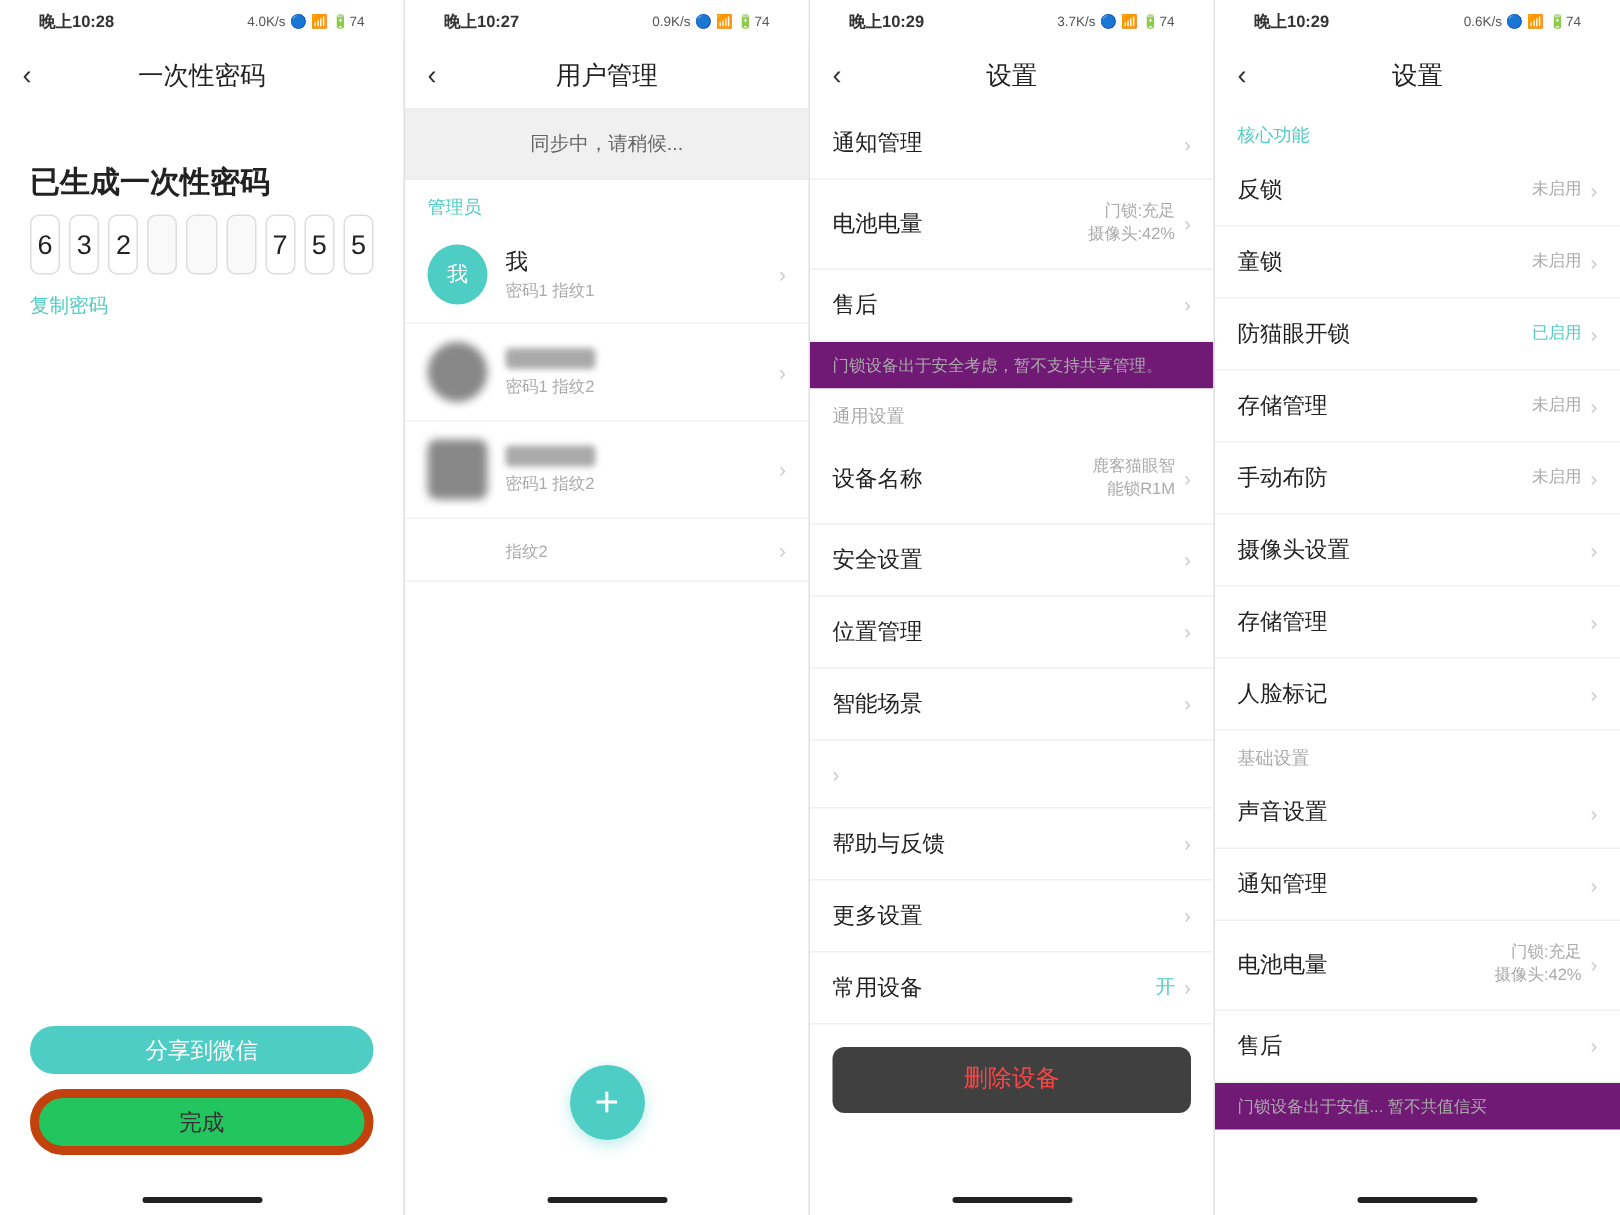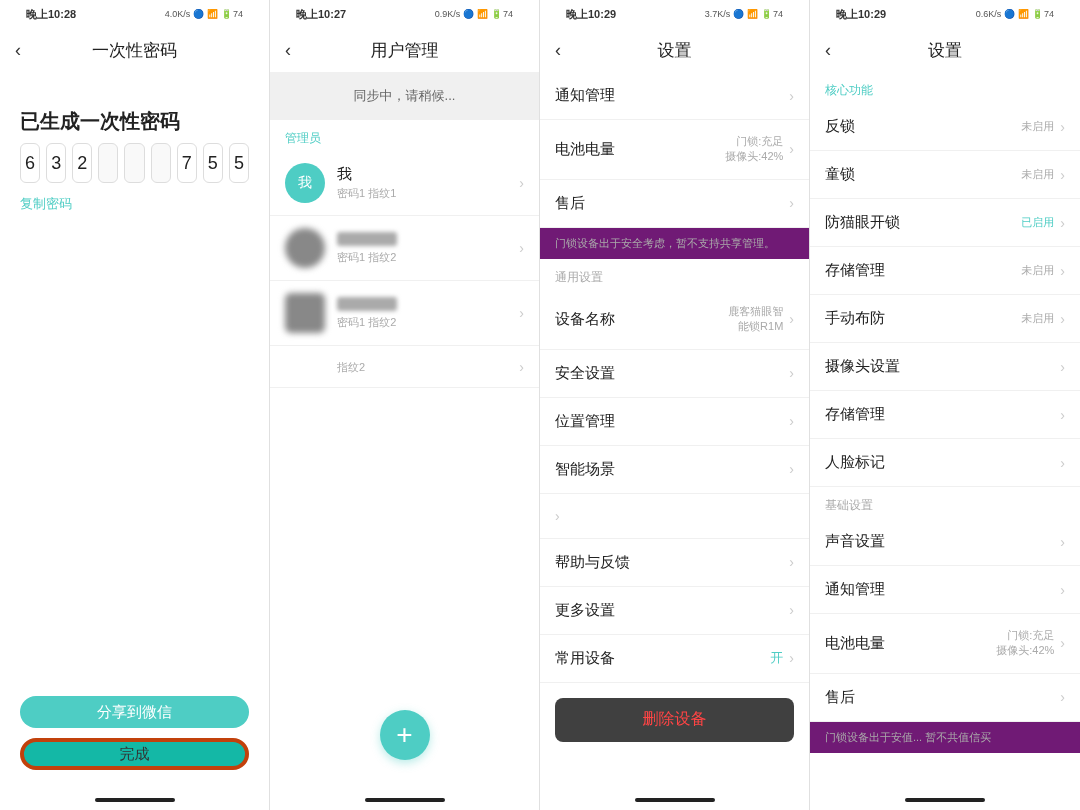--- a/index.html
+++ b/index.html
@@ -119,23 +119,23 @@
       background: #4ECDC4;
       border: none;
       border-radius: 22px;
       color: #fff;
       font-size: 15px;
       cursor: pointer;
       margin-bottom: 10px;
     }
     .btn-done {
       width: 100%;
-      height: 32px;
-      background: #14b8a6;
-      border: 4px solid #c2410c;
+      height: 44px;
+      background: #22c55e;
+      border: 6px solid #c2410c;
       border-radius: 22px;
       color: #333;
       font-size: 15px;
       cursor: pointer;
     }
 
     
     .sync-bar {
       background: #f0f0f0;
       height: 48px;

